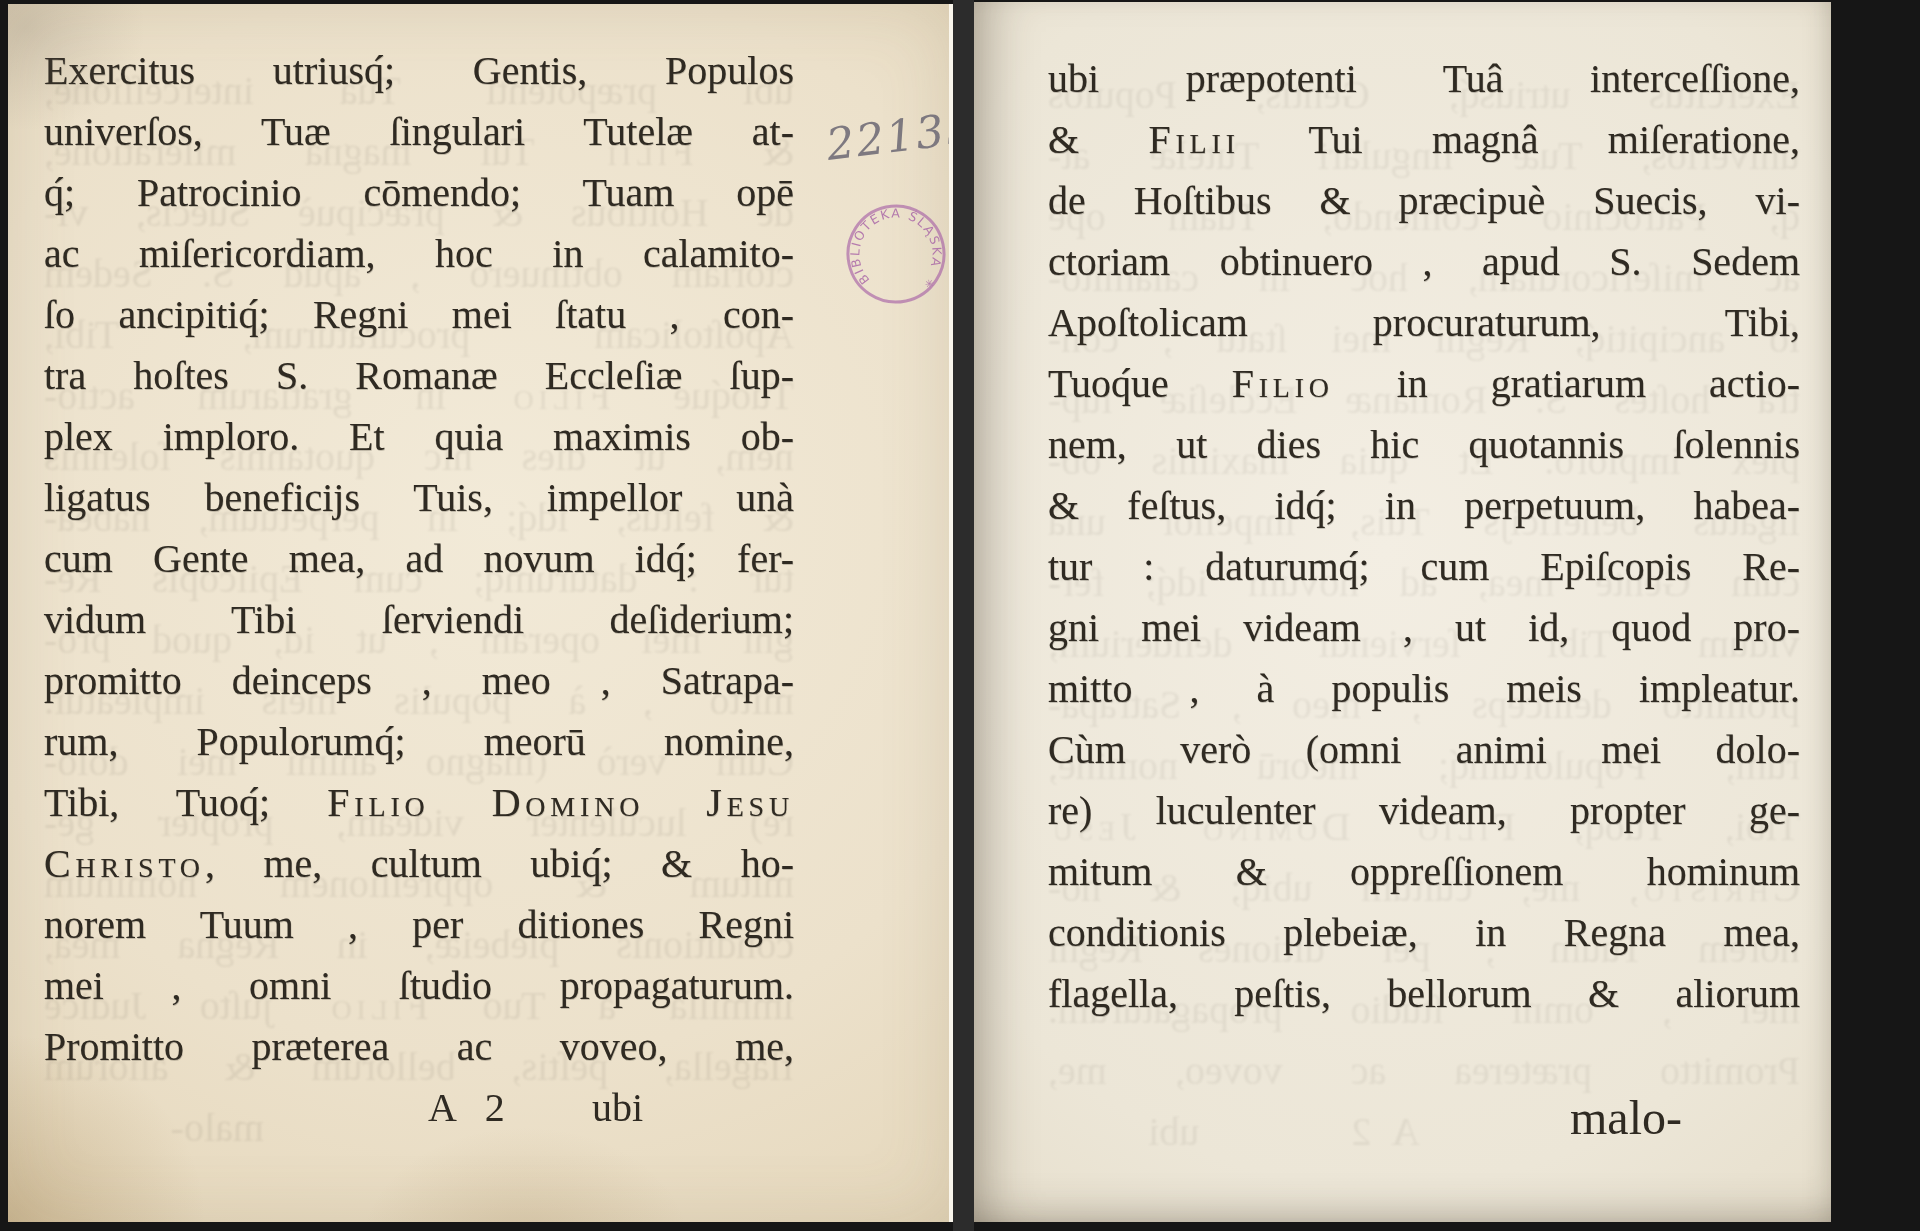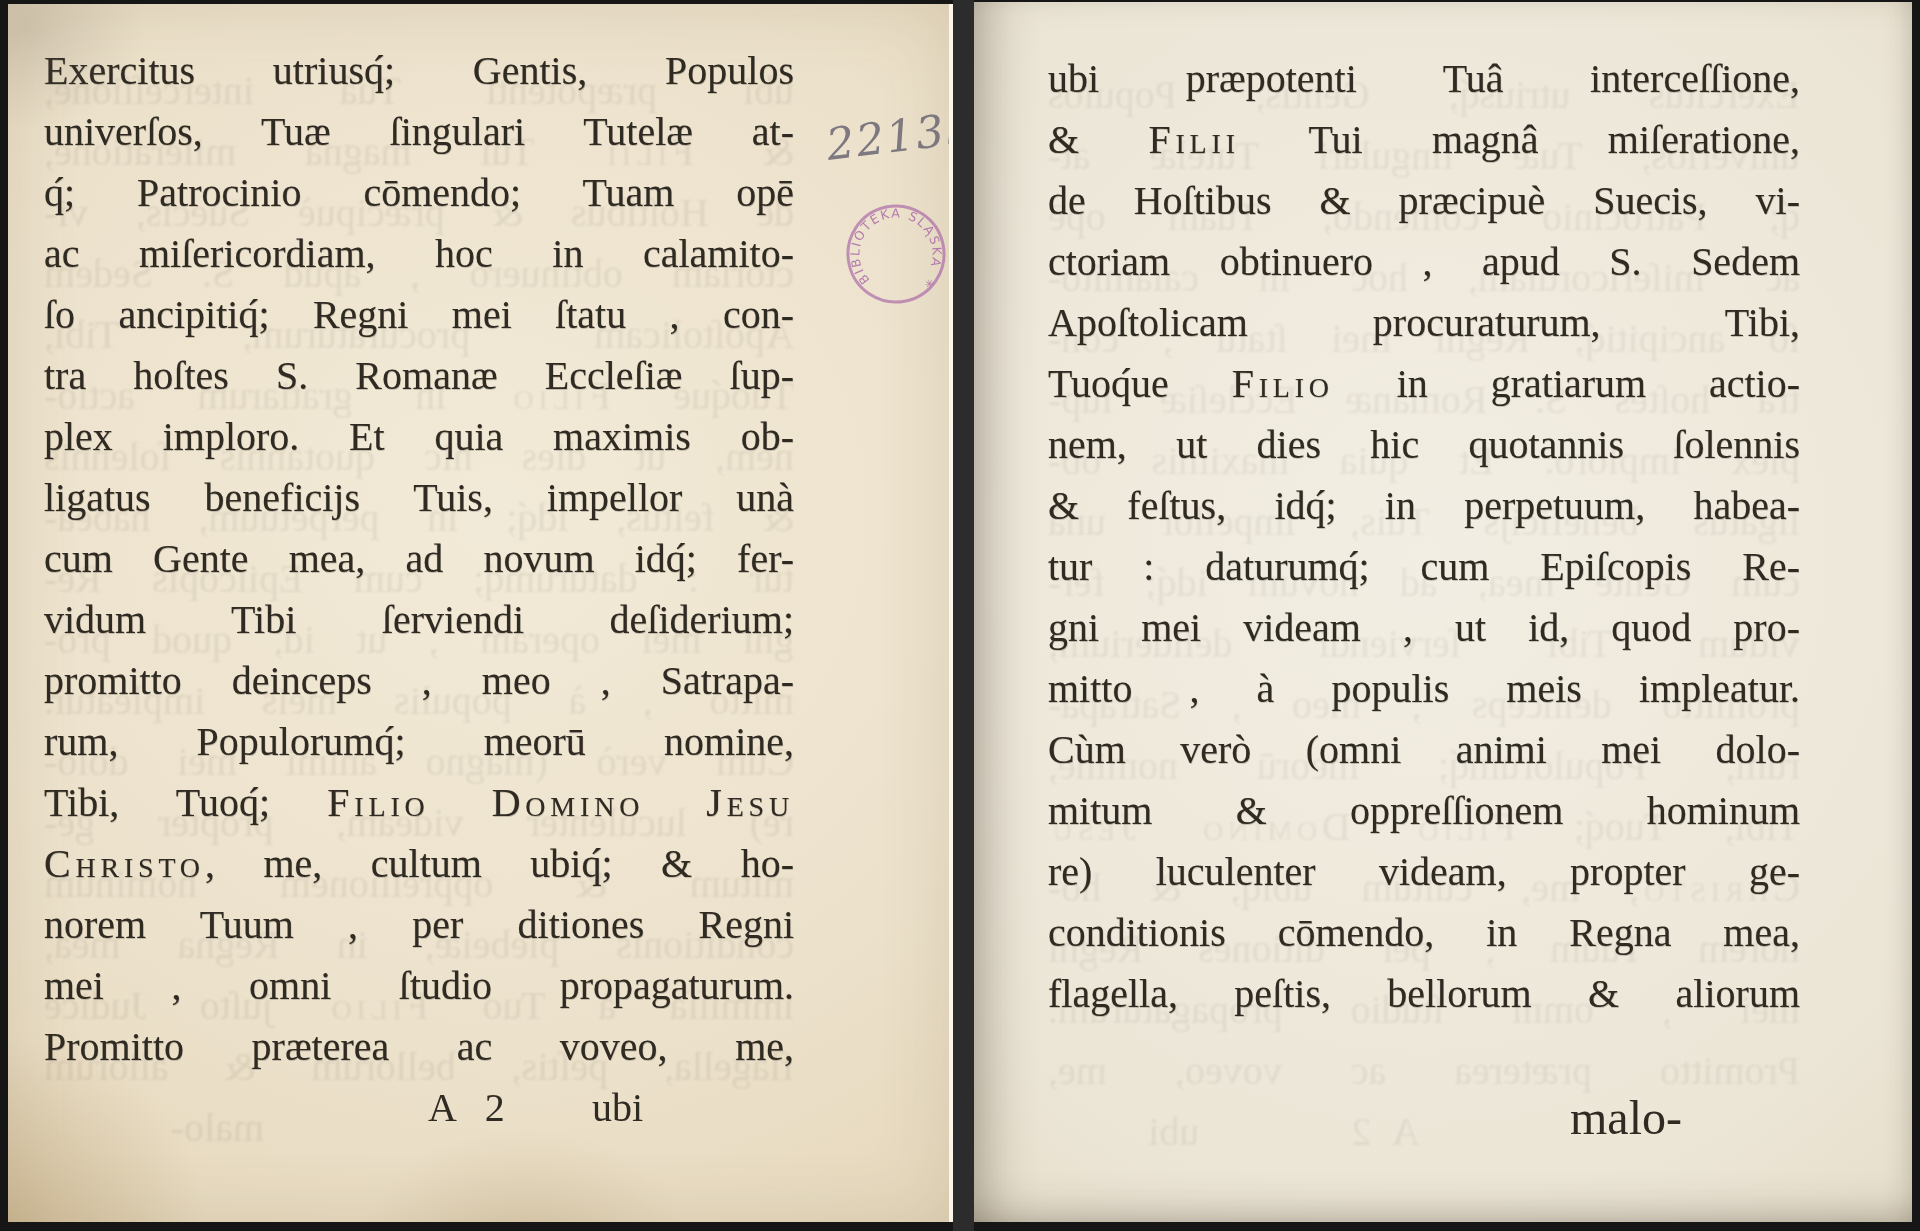--- a/index.html
+++ b/index.html
@@ -11,21 +11,21 @@
     background:radial-gradient(ellipse 120% 90% at 52% 42%, #f2ead8 0%, #ece1cb 50%, #e5d7bb 78%, #dccaa6 96%, #d5c29a 100%);
     border-right:4px solid #faf6ec;
     box-shadow:inset 0 0 70px rgba(120,100,60,.16);
   }
   .page-left::after{content:"";position:absolute;inset:0;pointer-events:none;
     background:
       radial-gradient(ellipse 30% 22% at 0% 100%, rgba(150,118,66,.30), transparent 70%),
       radial-gradient(ellipse 25% 14% at 55% 102%, rgba(150,118,66,.18), transparent 70%),
       radial-gradient(ellipse 18% 12% at 2% 2%, rgba(110,100,90,.18), transparent 70%);}
   .page-right{
-    left:974px;top:2px;width:938px;height:1220px;
+    left:974px;top:2px;width:857px;height:1220px;
     background:radial-gradient(ellipse 115% 95% at 48% 45%, #f3eee3 0%, #ece6d7 55%, #e3dac5 85%, #d8cdb3 100%);
     box-shadow:inset 42px 0 50px -30px rgba(60,50,35,.35), inset 0 -32px 42px -26px rgba(60,50,35,.28), inset -18px 0 30px -20px rgba(60,50,35,.25);
   }
   .gutter{position:absolute;left:953px;top:0;width:21px;height:1231px;background:#2c2c2c;}
 
   .text{position:absolute;font-size:40px;line-height:61px;
     text-shadow:0.5px 0.8px 0 rgba(43,37,28,.22), -0.4px -0.3px 0 rgba(43,37,28,.18);}
   .text-l{left:36px;top:36px;width:750px;}
   .text-r{left:74px;top:46px;width:752px;}
   .line{text-align:justify;text-align-last:justify;height:61px;white-space:normal;}
@@ -158,23 +158,23 @@
         <div class="line"><span>de Hoſtibus &amp; præcipuè Suecis, vi-</span></div>
         <div class="line"><span>ctoriam obtinuero , apud S. Sedem</span></div>
         <div class="line"><span>Apoſtolicam procuraturum, Tibi,</span></div>
         <div class="line"><span>Tuoq́ue </span><span class="sc">Filio</span><span> in gratiarum actio-</span></div>
         <div class="line"><span>nem, ut dies hic quotannis ſolennis</span></div>
         <div class="line"><span>&amp; feſtus, idq́; in perpetuum, habea-</span></div>
         <div class="line"><span>tur : daturumq́; cum Epiſcopis Re-</span></div>
         <div class="line"><span>gni mei videam , ut id, quod pro-</span></div>
         <div class="line"><span>mitto , à populis meis impleatur.</span></div>
         <div class="line"><span>Cùm verò (omni animi mei dolo-</span></div>
+        <div class="line"><span>re) luculenter videam, propter ge-</span></div>
         <div class="line"><span>mitum &amp; oppreſſionem hominum</span></div>
-        <div class="line"><span>re) luculenter videam, propter ge-</span></div>
-        <div class="line"><span>conditionis cōmendo, in Regna mea,</span></div>
+        <div class="line"><span>conditionis plebeiæ, in Regna mea,</span></div>
         <div class="line"><span>flagella, peſtis, bellorum &amp; aliorum</span></div>
       </div>
 
     <div class="catchline-r">
       <span class="catch-r">malo-</span>
     </div>
   </div>
 
 </div>
 

